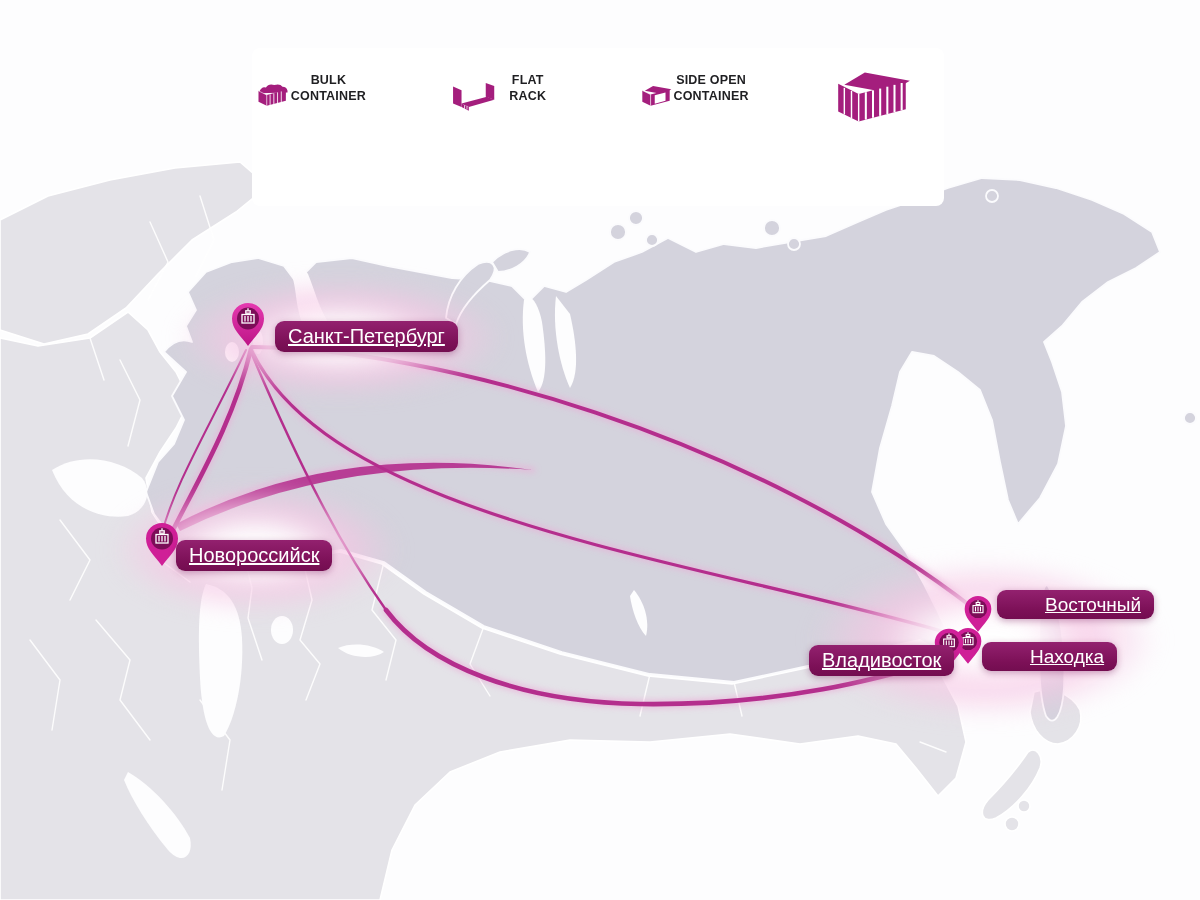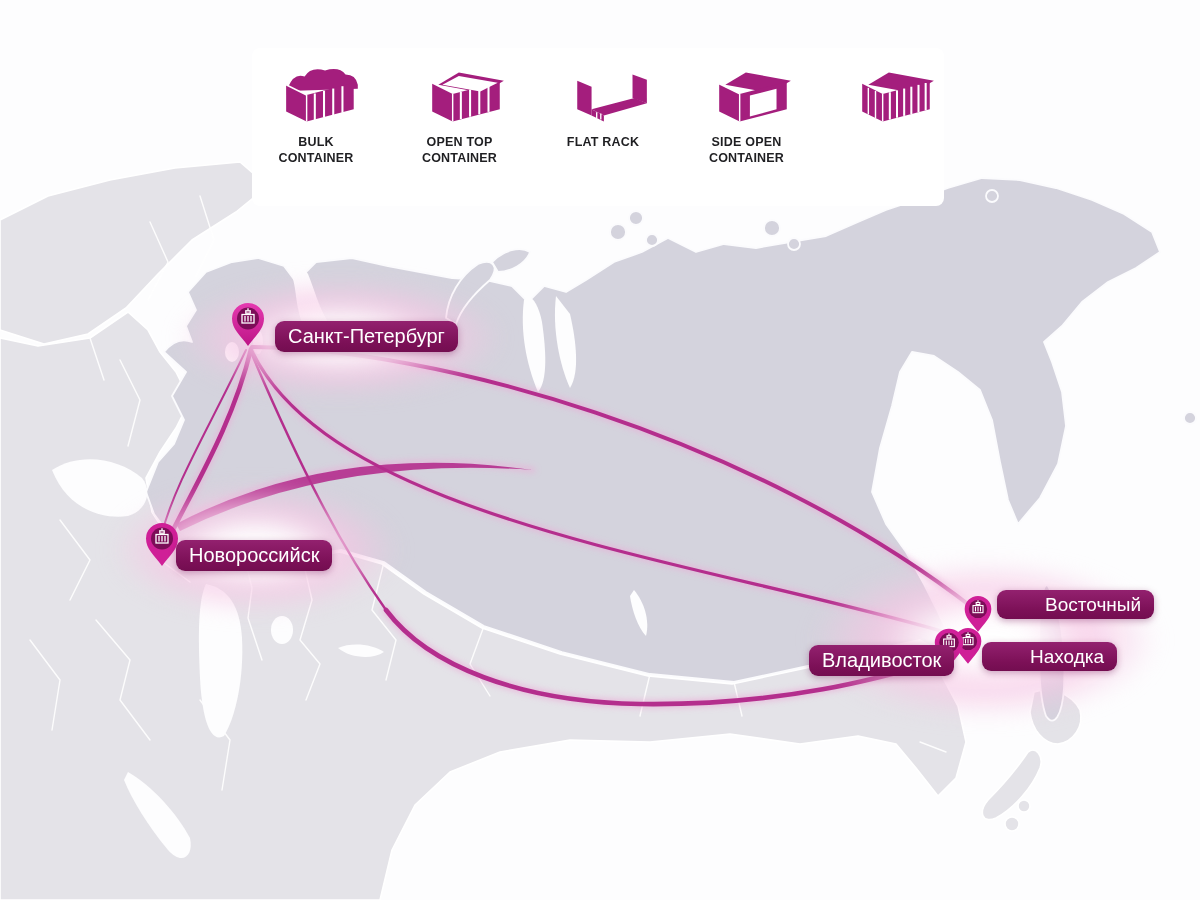--- a/index.html
+++ b/index.html
@@ -9,37 +9,38 @@
   }
   svg{display:block;}
   
   .legend-card{
     position:absolute;left:252px;top:48px;width:692px;height:158px;
     background:#ffffff;border-radius:8px;
     display:flex;justify-content:space-between;align-items:flex-start;
     padding:0 4px;box-sizing:border-box;
   }
   .legend-item{
-    width:110px;display:flex;flex-direction:column;align-items:flex-end;
+    width:110px;display:flex;flex-direction:row;align-items:flex-start;
     padding-top:16px;
   }
   .legend-item svg{width:86px;height:62px;}
   .legend-label{
     margin-top:9px;text-align:center;font-weight:bold;font-size:12.5px;
     line-height:15.5px;color:#1f1f22;letter-spacing:.2px;width:100px;
   }
   
   .halo{position:absolute;border-radius:50%;filter:blur(10px);pointer-events:none;
     background:radial-gradient(closest-side,rgba(255,255,255,.98) 25%,rgba(246,198,228,.75) 60%,rgba(246,198,228,0) 100%);}
   
   .city-label{
     position:absolute;color:#ffffff;font-size:20px;line-height:27px;
     padding:2px 13px;border-radius:9px;white-space:nowrap;
     background:linear-gradient(180deg,#93216f 0%,#7c1057 70%,#730d50 100%);
     box-shadow:0 2px 7px rgba(110,15,80,.35);
+    text-decoration:underline;
   }
   .city-label.small{font-size:19px;line-height:25px;padding-left:48px;}
   .pin{position:absolute;}
 </style>
 </head>
 <body>
 
 <div class="stage">
 
   <svg width="1200" height="900" viewBox="0 0 1200 900" style="position:absolute;left:0;top:0;">
@@ -150,38 +151,20 @@
           <line x1="52" y1="23.7" x2="52" y2="49.7"></line>
             <line x1="61" y1="21.4" x2="61" y2="47.4"></line>
           <line x1="26" y1="30" x2="26" y2="56" stroke-width="1.4"></line>
           <line x1="6" y1="20" x2="26" y2="30" stroke-width="1.4"></line>
         </g>
       </svg>
       <div class="legend-label">BULK CONTAINER</div>
     </div>
 
 
-    <div class="legend-item">
-      <svg viewBox="0 0 84 60">
-        <g fill="#a41e7d">
-          <polygon points="34,8 78,16 58,28 14,20"></polygon>
-          <polygon points="74,17 28,29 28,56 74,44"></polygon>
-          <polygon points="8,19 28,29 28,56 8,46"></polygon>
-        </g>
-        <polygon points="34,11.5 72,18 55,26.5 18,20" fill="#ffffff"></polygon>
-        <g stroke="#ffffff" stroke-width="2">
-          <line x1="36" y1="27" x2="36" y2="53.5"></line>
-            <line x1="45" y1="24.7" x2="45" y2="51.2"></line>
-          <line x1="54" y1="22.4" x2="54" y2="48.9"></line>
-            <line x1="63" y1="20" x2="63" y2="46.5"></line>
-          <line x1="28" y1="29" x2="28" y2="56" stroke-width="1.4"></line>
-        </g>
-      </svg>
-      <div class="legend-label">OPEN TOP CONTAINER</div>
-    </div>
 
     <div class="legend-item">
       <svg viewBox="0 0 84 60">
         <g fill="#a41e7d">
           <polygon points="10,16 24,22 24,50 10,44"></polygon>
           <polygon points="24,44 66,33 78,38 36,50"></polygon>
           <polygon points="24,50 24,44 36,50 36,56"></polygon>
           <polygon points="64,10 78,15 78,38 64,33"></polygon>
         </g>
         <g stroke="#ffffff" stroke-width="1.3">

